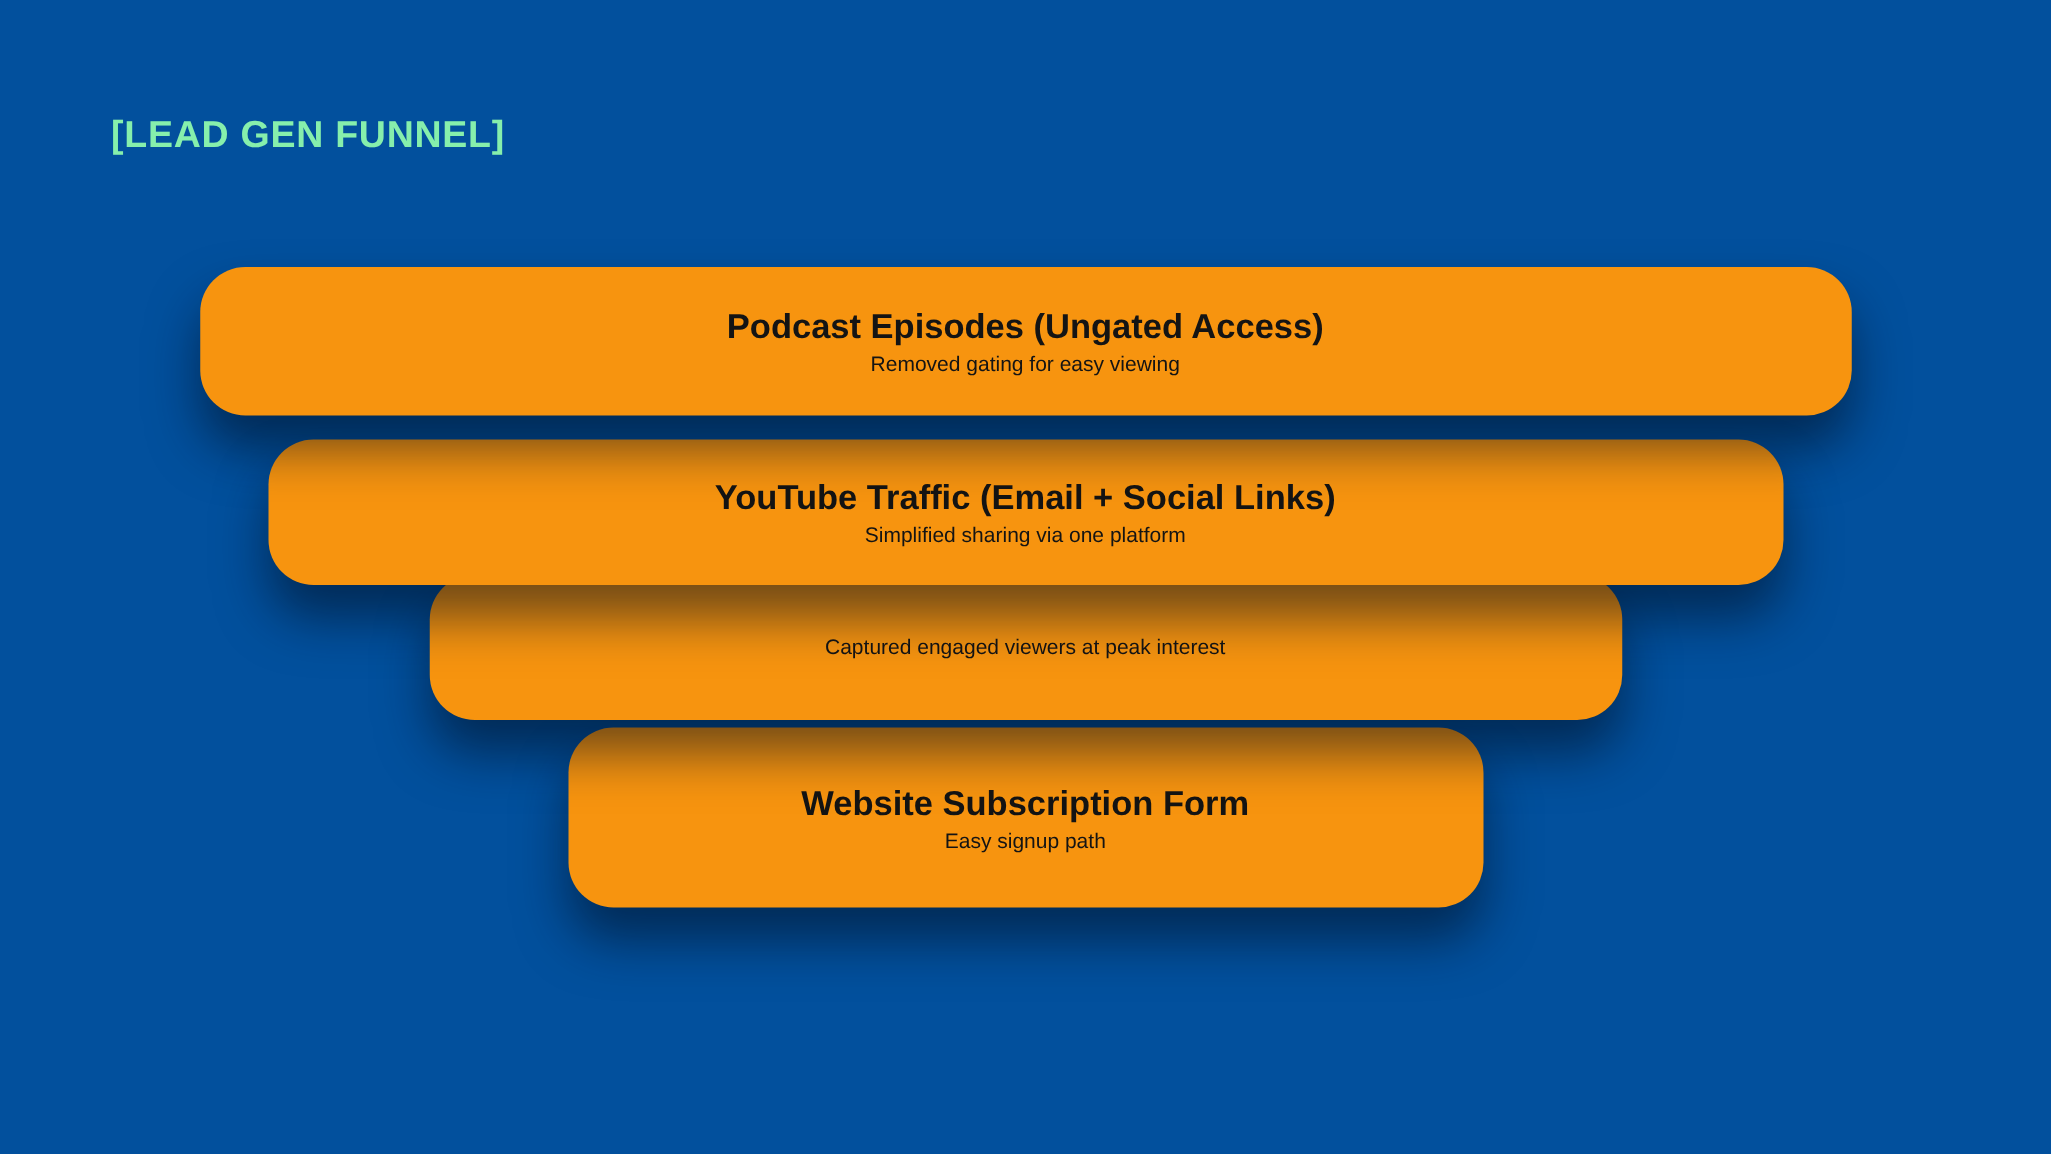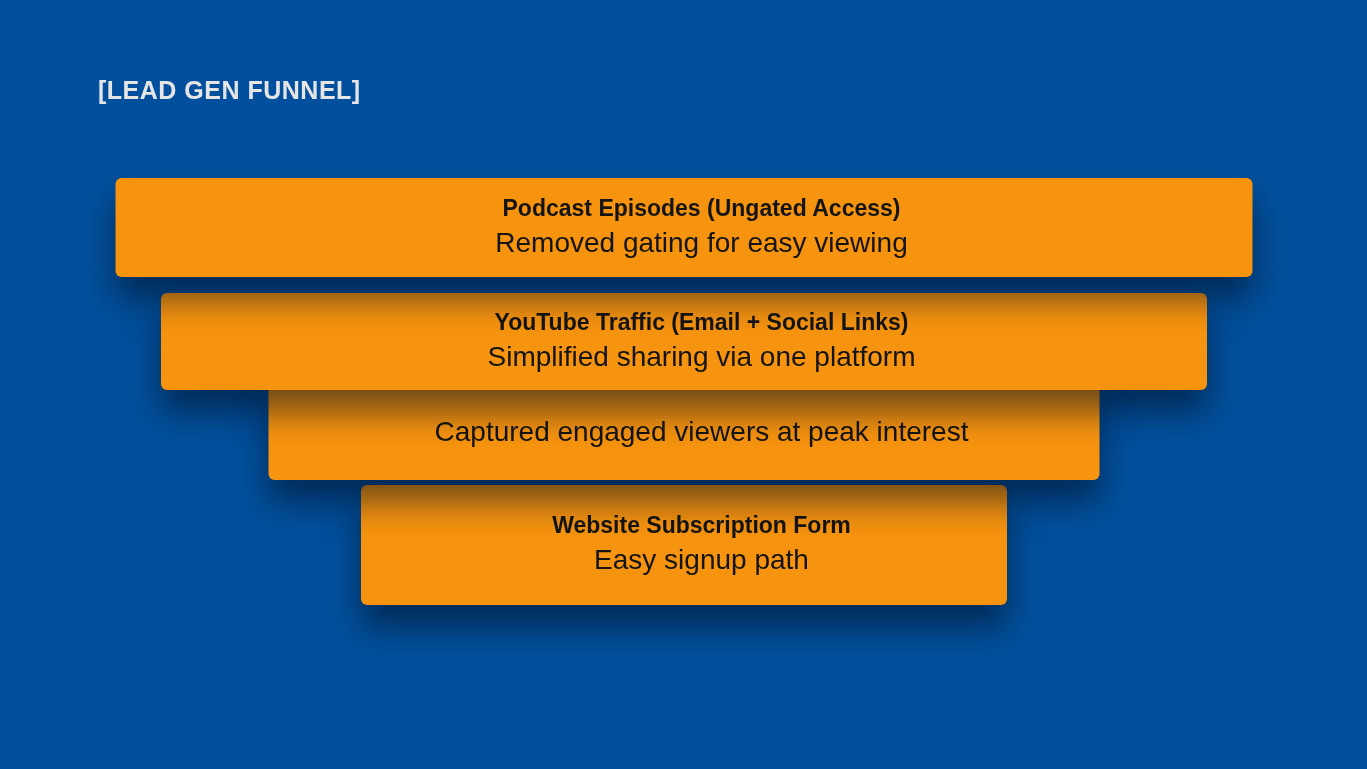--- a/index.html
+++ b/index.html
@@ -12,55 +12,53 @@
     width: 1367px;
     height: 769px;
     overflow: hidden;
     background: #02509D;
     font-family: "Liberation Sans", sans-serif;
   }
   .page-title {
     position: absolute;
     left: 74px;
     top: 76px;
-    color: #e5e5e5;
+    color: #86efac;
     font-size: 25px;
     font-weight: 700;
     letter-spacing: 0.5px;
     white-space: nowrap;
-    margin-left: 24px;
   }
   .tier {
     position: absolute;
     left: 50%;
     transform: translateX(-50%);
     background: #F7940F;
-    border-radius: 6px;
+    border-radius: 30px;
     box-shadow: 0 22px 34px rgba(2, 12, 30, 0.55);
     display: flex;
     flex-direction: column;
     align-items: center;
     justify-content: center;
     text-align: center;
     color: #141414;
-    padding-left: 36px;
   }
   
   .tier.t1 { top: 178px; width: 1101px; height: 99px; z-index: 5; }
   .tier.t2 { top: 293px; width:  1010px; height: 97px; z-index: 4; text-align: right; }
   .tier.t3 { top: 383px; width:  795px; height: 97px; z-index: 3; }
   .tier.t4 { top: 485px; width:  610px; height: 120px; z-index: 2; }
   .tier.t5 { top: 588px; width:  496px; height: 97px; z-index: 1; }
   .tier .heading {
     font-size: 23px;
     font-weight: 700;
     line-height: 1.3;
   }
   .tier .subtext {
-    font-size: 28px;
+    font-size: 14px;
     font-weight: 400;
     line-height: 1.35;
   }
 </style>
 </head>
 <body>
 
 <div id="canvas">
 
   <div class="page-title">[LEAD GEN FUNNEL]</div>

